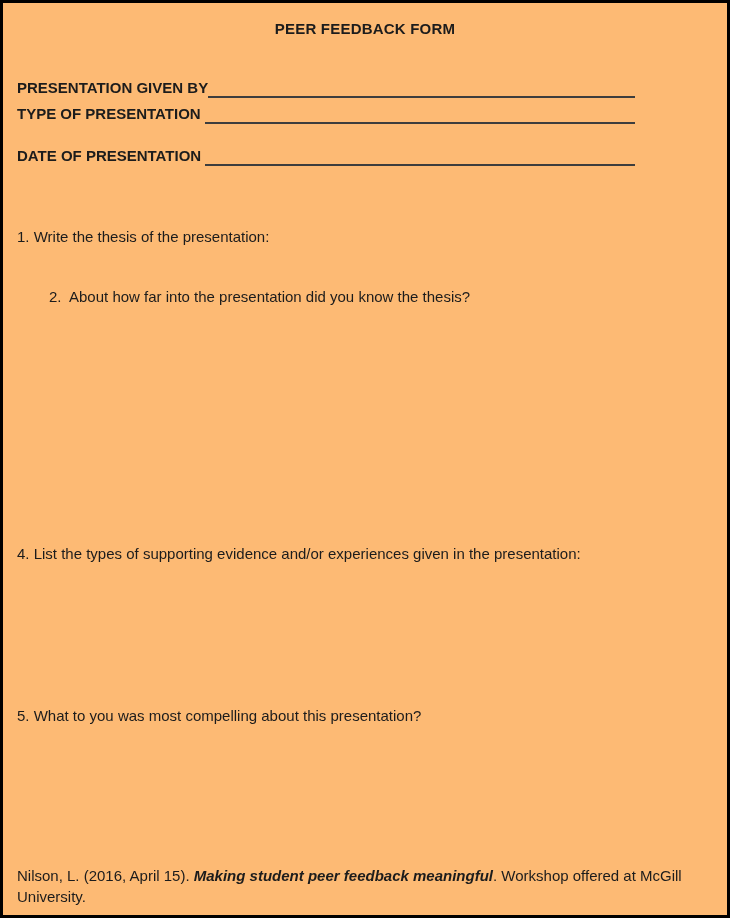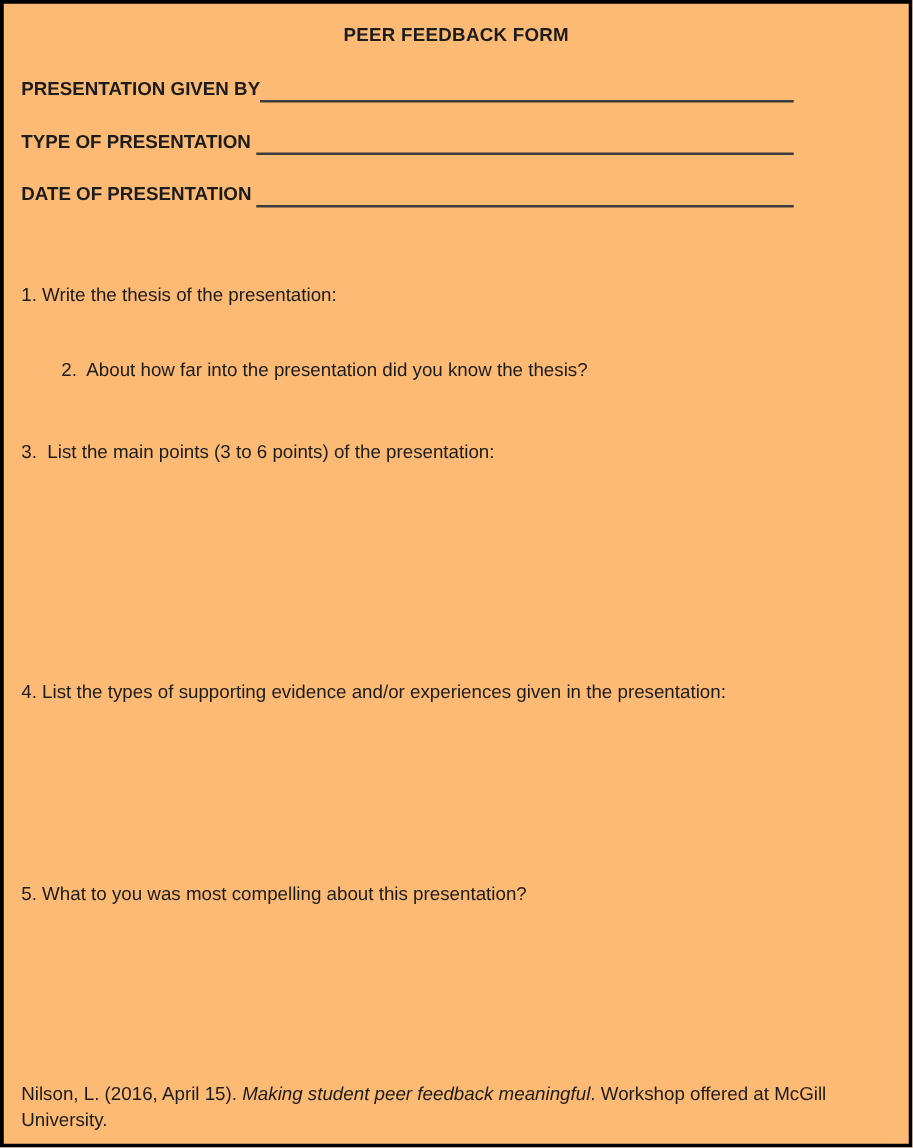--- a/index.html
+++ b/index.html
@@ -29,21 +29,21 @@
     letter-spacing: 0.2px;
   }
   .field-row {
     position: absolute;
     left: 14px;
     width: 618px;
     height: 21px;
     display: flex;
     align-items: flex-end;
   }
-  .field-row-1 { top: 58px; }
+  .field-row-1 { top: 74px; }
   .field-row-2 { top: 100px; }
   .field-row-3 { top: 142px; }
   .field-label {
     font-size: 15px;
     font-weight: bold;
     line-height: 21px;
     white-space: pre;
   }
   .fill-line {
     flex: 1;
@@ -66,20 +66,21 @@
   .citation {
     position: absolute;
     left: 14px;
     right: 16px;
     top: 862px;
     font-size: 15px;
     line-height: 21px;
   }
   .citation .italic {
     font-style: italic;
+    font-weight: bold;
   }
 </style>
 </head>
 <body>
 
 <div class="page">
 
   <div class="title">PEER FEEDBACK FORM</div>
 
   <div class="field-row field-row-1">
@@ -94,21 +95,20 @@
 
   <div class="field-row field-row-3">
     <span class="field-label">DATE OF PRESENTATION </span>
     <span class="fill-line"></span>
   </div>
 
   <p class="question q1">1. Write the thesis of the presentation:</p>
 
   <p class="question q2">2.  About how far into the presentation did you know the thesis?</p>
 
-  <p class="question q3">3.  List the main points (3 to 6 points) of the presentation:</p>
 
   <p class="question q4">4. List the types of supporting evidence and/or experiences given in the presentation:</p>
 
   <p class="question q5">5. What to you was most compelling about this presentation?</p>
 
   <div class="citation">
     <span>Nilson, L. (2016, April 15). </span><span class="italic">Making student peer feedback meaningful</span><span>. Workshop offered at McGill University.</span>
   </div>
 
 </div>

